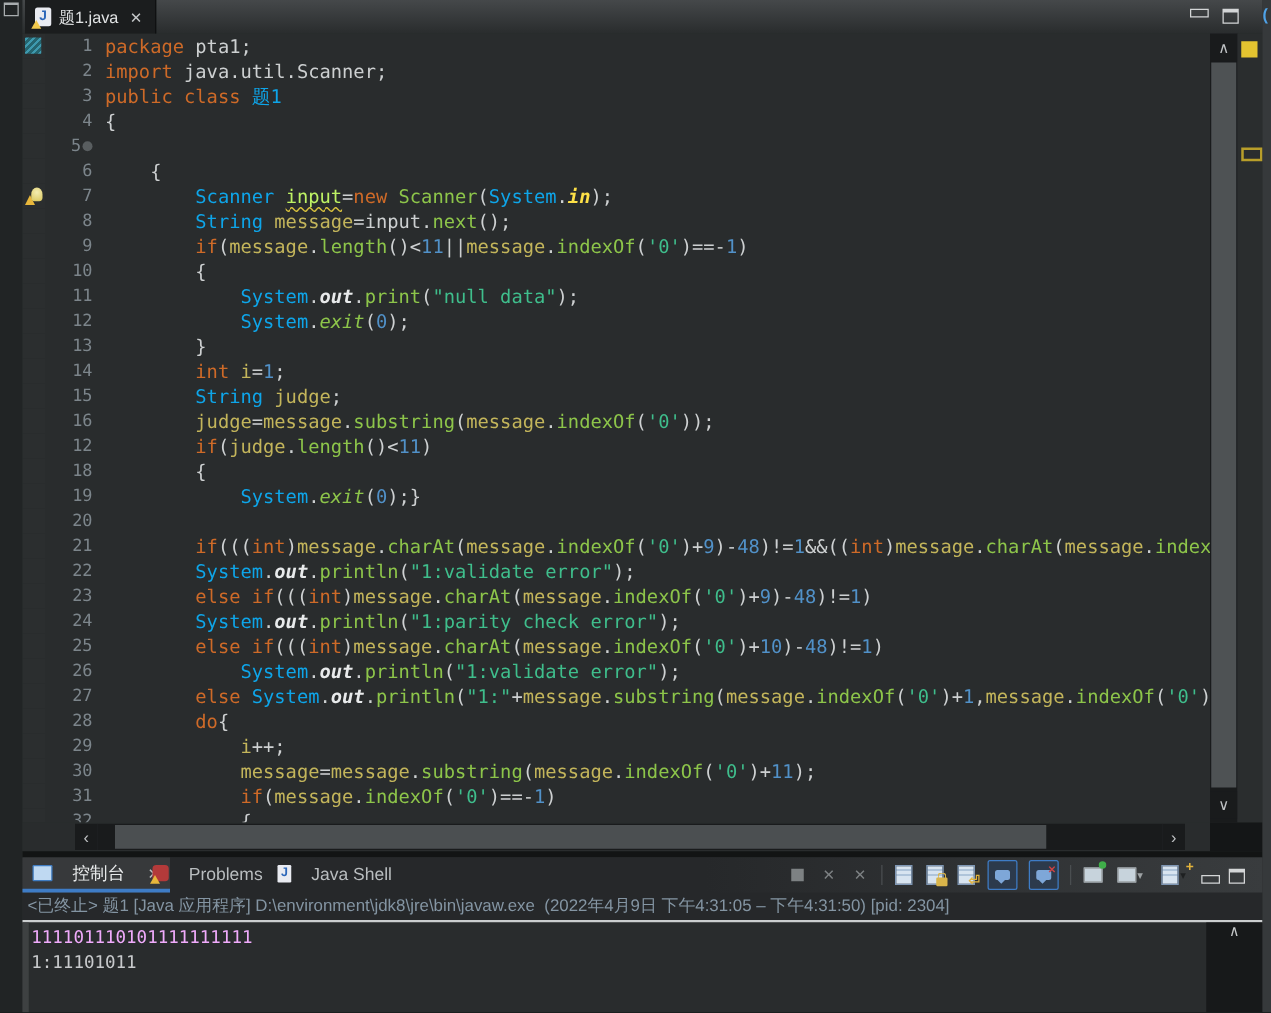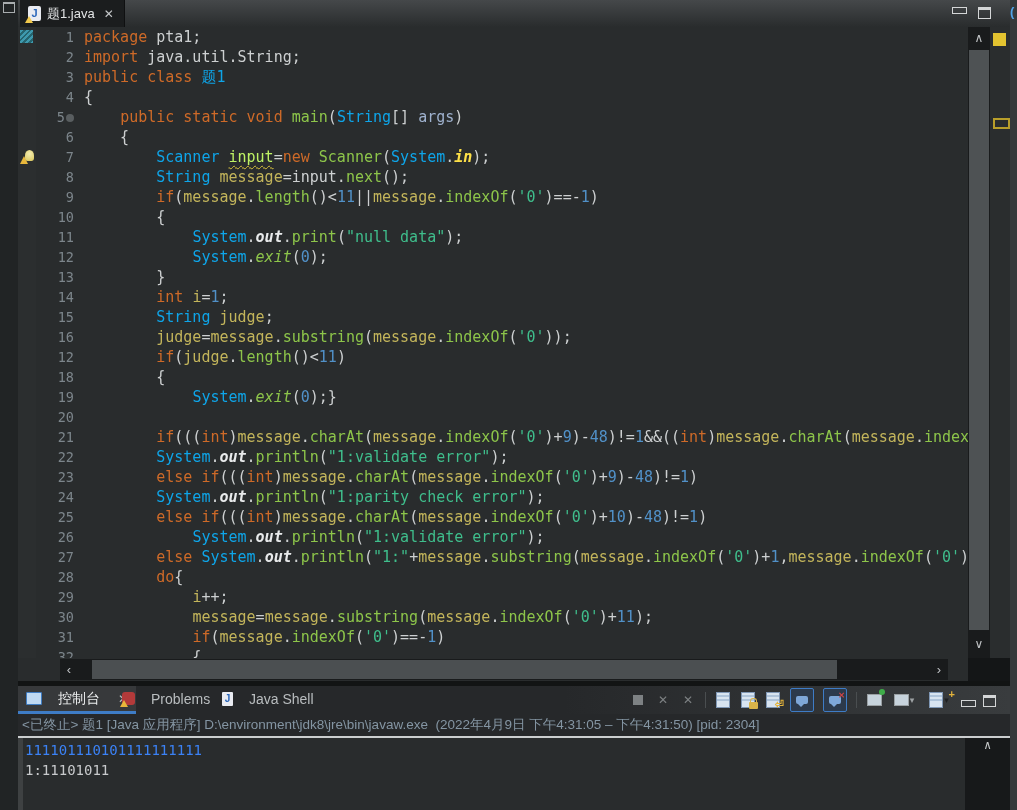--- a/index.html
+++ b/index.html
@@ -117,21 +117,21 @@
   .dd.dark{color:#1E2021;}
   .plus{position:absolute;right:-3px;top:-4px;color:#E2B33C;font-weight:bold;font-size:11px;}
 
   
   #cstatus{height:22px;line-height:22px;padding-left:4px;color:#8495A3;font-size:13.5px;white-space:pre;overflow:hidden;}
   #csep{height:2px;background:#CBCECF;}
   #cout{position:relative;height:72px;background:#292C2D;font-family:"DejaVu Sans Mono",monospace;font-size:14px;}
   #cout .lstrip{position:absolute;left:0;top:0;width:5px;height:100%;background:#3E4142;}
   #cout .lines{position:absolute;left:7px;top:2px;}
   .co-line{height:20px;line-height:20px;white-space:pre;}
-  .co-stdin{color:#3b82f6;}
+  .co-stdin{color:#f0abfc;}
   .co-stdout{color:#C8CACC;}
   #cscroll{position:absolute;right:0;top:0;width:45px;height:72px;background:#17191A;
       color:#C6C9CA;font-size:12px;text-align:center;}
 </style>
 </head>
 <body>
 
 <div id="app">
 
   <div id="left-strip">
@@ -151,24 +151,24 @@
         <i></i>
       </span>
     <span class="winbtn max" style="left:960px">
         <i></i>
       </span>
   </div>
 
   <div id="editor">
     <div id="code-lines">
         <div class="cl"><span class="annot"><span class="mk-sq"></span></span><span class="ln">1</span><span class="codetxt"><span class="tk-kw">package</span><span class="tk-pl"> pta1;</span></span></div>
-        <div class="cl"><span class="annot"></span><span class="ln">2</span><span class="codetxt"><span class="tk-kw">import</span><span class="tk-pl"> java.util.String;</span></span></div>
+        <div class="cl"><span class="annot"></span><span class="ln">2</span><span class="codetxt"><span class="tk-kw">import</span><span class="tk-pl"> java.util.Scanner;</span></span></div>
         <div class="cl"><span class="annot"></span><span class="ln">3</span><span class="codetxt"><span class="tk-kw">public class </span><span class="tk-ty">题1</span></span></div>
         <div class="cl"><span class="annot"></span><span class="ln">4</span><span class="codetxt"><span class="tk-pl">{</span></span></div>
-        <div class="cl"><span class="annot"></span><span class="ln">5<span class="mk-dot"></span></span><span class="codetxt"><span class="tk-pl">    </span><span class="tk-kw">public static void </span><span class="tk-me">main</span><span class="tk-pl">(</span><span class="tk-ty">String</span><span class="tk-pl">[] </span><span class="tk-pr">args</span><span class="tk-pl">)</span></span></div>
+        <div class="cl"><span class="annot"></span><span class="ln">5<span class="mk-dot"></span></span></div>
         <div class="cl"><span class="annot"></span><span class="ln">6</span><span class="codetxt"><span class="tk-pl">    {</span></span></div>
         <div class="cl"><span class="annot"><span class="mk-warn"><span class="tri"></span><span class="bulb"></span></span></span><span class="ln">7</span><span class="codetxt"><span class="tk-pl">        </span><span class="tk-ty">Scanner</span><span class="tk-pl"> </span><span class="tk-wu">input</span><span class="tk-pl">=</span><span class="tk-kw">new</span><span class="tk-pl"> </span><span class="tk-me">Scanner</span><span class="tk-pl">(</span><span class="tk-ty">System</span><span class="tk-pl">.</span><span class="tk-sf">in</span><span class="tk-pl">);</span></span></div>
         <div class="cl"><span class="annot"></span><span class="ln">8</span><span class="codetxt"><span class="tk-pl">        </span><span class="tk-ty">String</span><span class="tk-pl"> </span><span class="tk-va">message</span><span class="tk-pl">=input.</span><span class="tk-me">next</span><span class="tk-pl">();</span></span></div>
         <div class="cl"><span class="annot"></span><span class="ln">9</span><span class="codetxt"><span class="tk-pl">        </span><span class="tk-kw">if</span><span class="tk-pl">(</span><span class="tk-va">message</span><span class="tk-pl">.</span><span class="tk-me">length</span><span class="tk-pl">()&lt;</span><span class="tk-nu">11</span><span class="tk-pl">||</span><span class="tk-va">message</span><span class="tk-pl">.</span><span class="tk-me">indexOf</span><span class="tk-pl">(</span><span class="tk-st">'0'</span><span class="tk-pl">)==-</span><span class="tk-nu">1</span><span class="tk-pl">)</span></span></div>
         <div class="cl"><span class="annot"></span><span class="ln">10</span><span class="codetxt"><span class="tk-pl">        {</span></span></div>
         <div class="cl"><span class="annot"></span><span class="ln">11</span><span class="codetxt"><span class="tk-pl">            </span><span class="tk-ty">System</span><span class="tk-pl">.</span><span class="tk-ou">out</span><span class="tk-pl">.</span><span class="tk-me">print</span><span class="tk-pl">(</span><span class="tk-st">"null data"</span><span class="tk-pl">);</span></span></div>
         <div class="cl"><span class="annot"></span><span class="ln">12</span><span class="codetxt"><span class="tk-pl">            </span><span class="tk-ty">System</span><span class="tk-pl">.</span><span class="tk-ie">exit</span><span class="tk-pl">(</span><span class="tk-nu">0</span><span class="tk-pl">);</span></span></div>
         <div class="cl"><span class="annot"></span><span class="ln">13</span><span class="codetxt"><span class="tk-pl">        }</span></span></div>
         <div class="cl"><span class="annot"></span><span class="ln">14</span><span class="codetxt"><span class="tk-pl">        </span><span class="tk-kw">int</span><span class="tk-pl"> </span><span class="tk-va">i</span><span class="tk-pl">=</span><span class="tk-nu">1</span><span class="tk-pl">;</span></span></div>
         <div class="cl"><span class="annot"></span><span class="ln">15</span><span class="codetxt"><span class="tk-pl">        </span><span class="tk-ty">String</span><span class="tk-pl"> </span><span class="tk-va">judge</span><span class="tk-pl">;</span></span></div>

